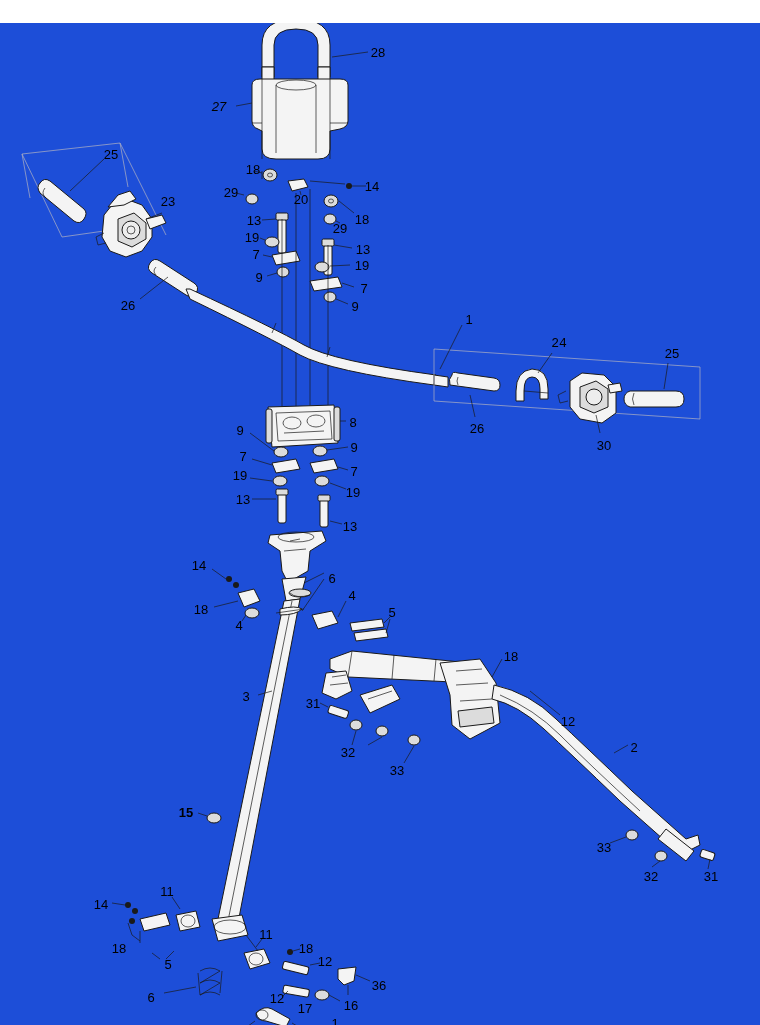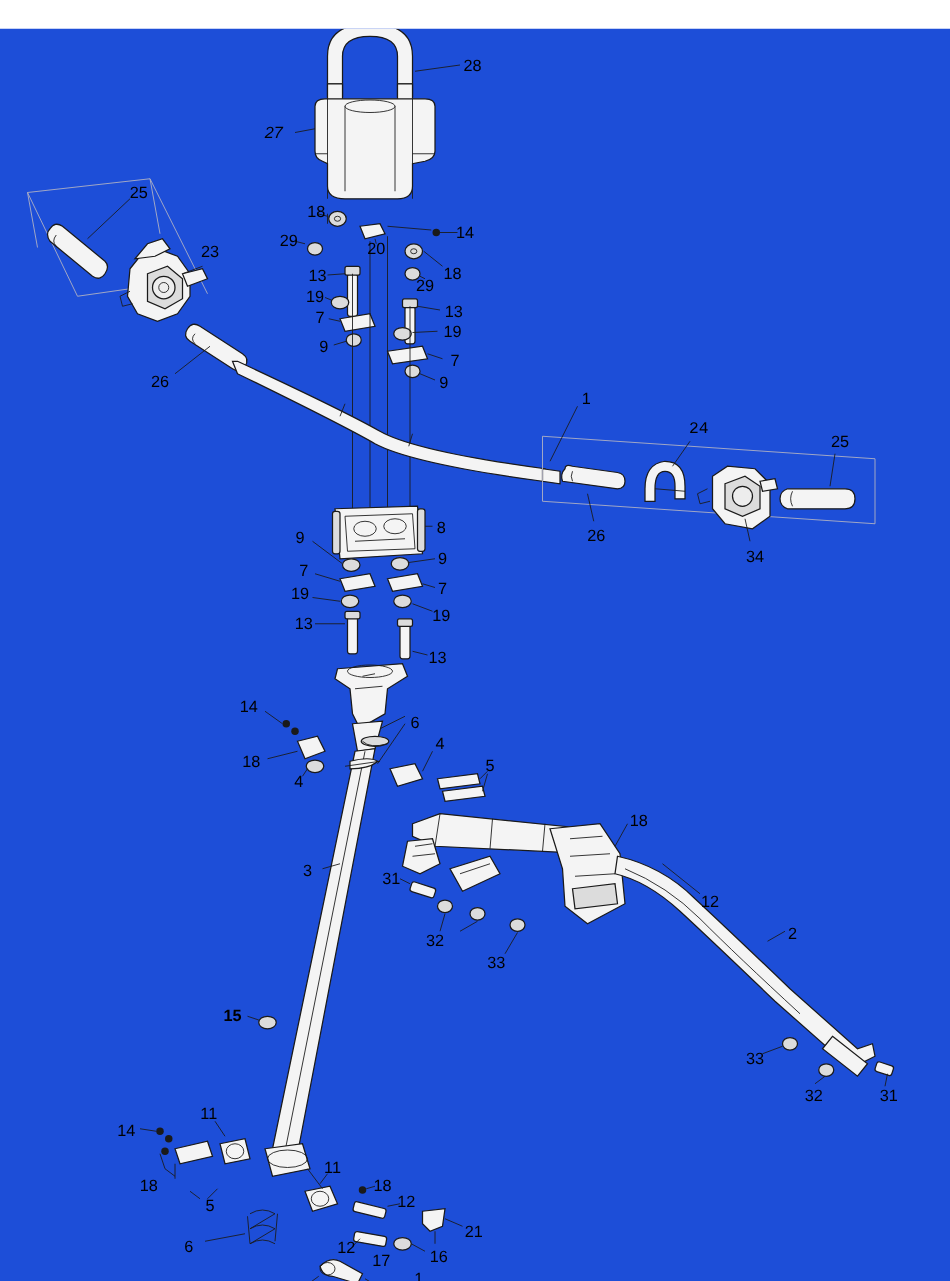--- a/index.html
+++ b/index.html
@@ -350,21 +350,21 @@
   <div class="callout" style="left:363px; top:226px;">13</div>
   <div class="callout" style="left:128px; top:282px;">26</div>
   <div class="callout" style="left:362px; top:242px;">19</div>
   <div class="callout" style="left:259px; top:254px;">9</div>
   <div class="callout" style="left:364px; top:265px;">7</div>
   <div class="callout" style="left:355px; top:283px;">9</div>
   <div class="callout" style="left:469px; top:296px;">1</div>
   <div class="callout" style="left:559px; top:320px;font-family:Liberation Mono, monospace;">24</div>
   <div class="callout" style="left:672px; top:330px;">25</div>
   <div class="callout" style="left:477px; top:405px;">26</div>
-  <div class="callout" style="left:604px; top:422px;">34</div>
+  <div class="callout" style="left:604px; top:422px;">30</div>
   <div class="callout" style="left:353px; top:399px;">8</div>
   <div class="callout" style="left:240px; top:407px;">9</div>
   <div class="callout" style="left:354px; top:424px;">9</div>
   <div class="callout" style="left:243px; top:433px;">7</div>
   <div class="callout" style="left:354px; top:448px;">7</div>
   <div class="callout" style="left:240px; top:452px;">19</div>
   <div class="callout" style="left:353px; top:469px;">19</div>
   <div class="callout" style="left:243px; top:476px;">13</div>
   <div class="callout" style="left:350px; top:503px;">13</div>
   <div class="callout" style="left:199px; top:542px;">14</div>
@@ -384,21 +384,21 @@
   <div class="callout" style="left:604px; top:824px;">33</div>
   <div class="callout" style="left:651px; top:853px;">32</div>
   <div class="callout" style="left:711px; top:853px;">31</div>
   <div class="callout" style="left:167px; top:868px;">11</div>
   <div class="callout" style="left:101px; top:881px;">14</div>
   <div class="callout" style="left:119px; top:925px;">18</div>
   <div class="callout" style="left:266px; top:911px;">11</div>
   <div class="callout" style="left:306px; top:925px;">18</div>
   <div class="callout" style="left:168px; top:941px;">5</div>
   <div class="callout" style="left:325px; top:938px;">12</div>
-  <div class="callout" style="left:379px; top:962px;">21</div>
+  <div class="callout" style="left:379px; top:962px;">36</div>
   <div class="callout" style="left:151px; top:974px;">6</div>
   <div class="callout" style="left:277px; top:975px;">12</div>
   <div class="callout" style="left:351px; top:982px;text-align:right;">16</div>
   <div class="callout" style="left:335px; top:1000px;">1</div>
   <div class="callout" style="left:230px; top:1010px;">30</div>
   <div class="callout" style="left:305px; top:985px;">17</div>
 
 </div>
 
 </body></html>

